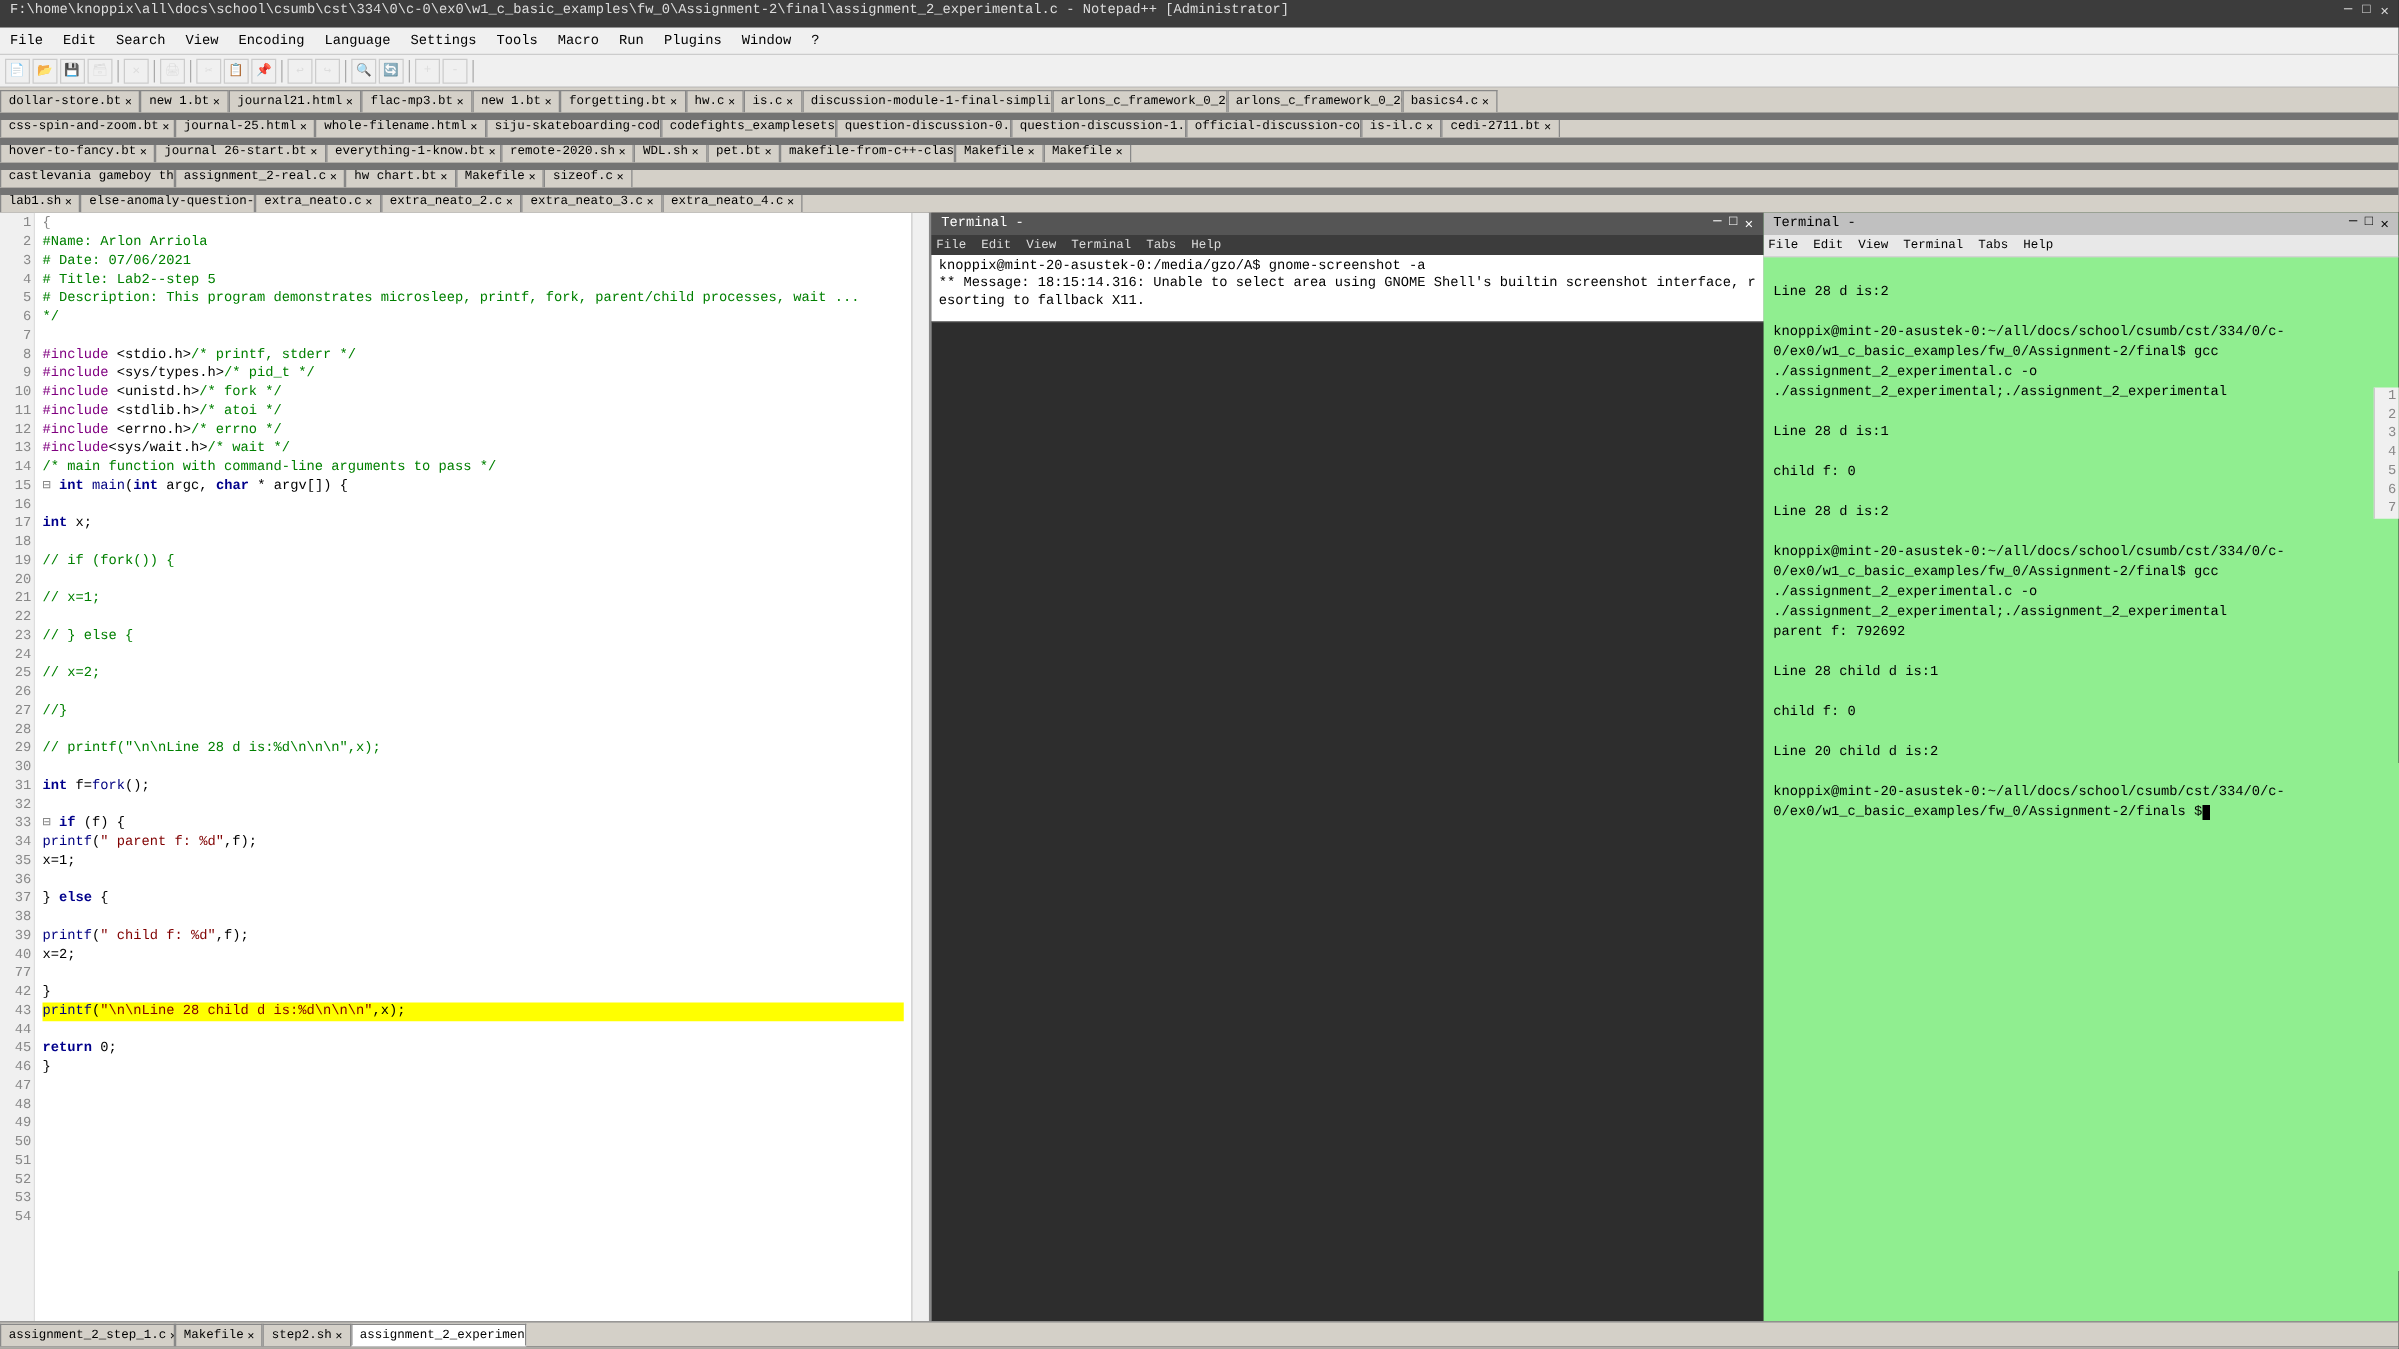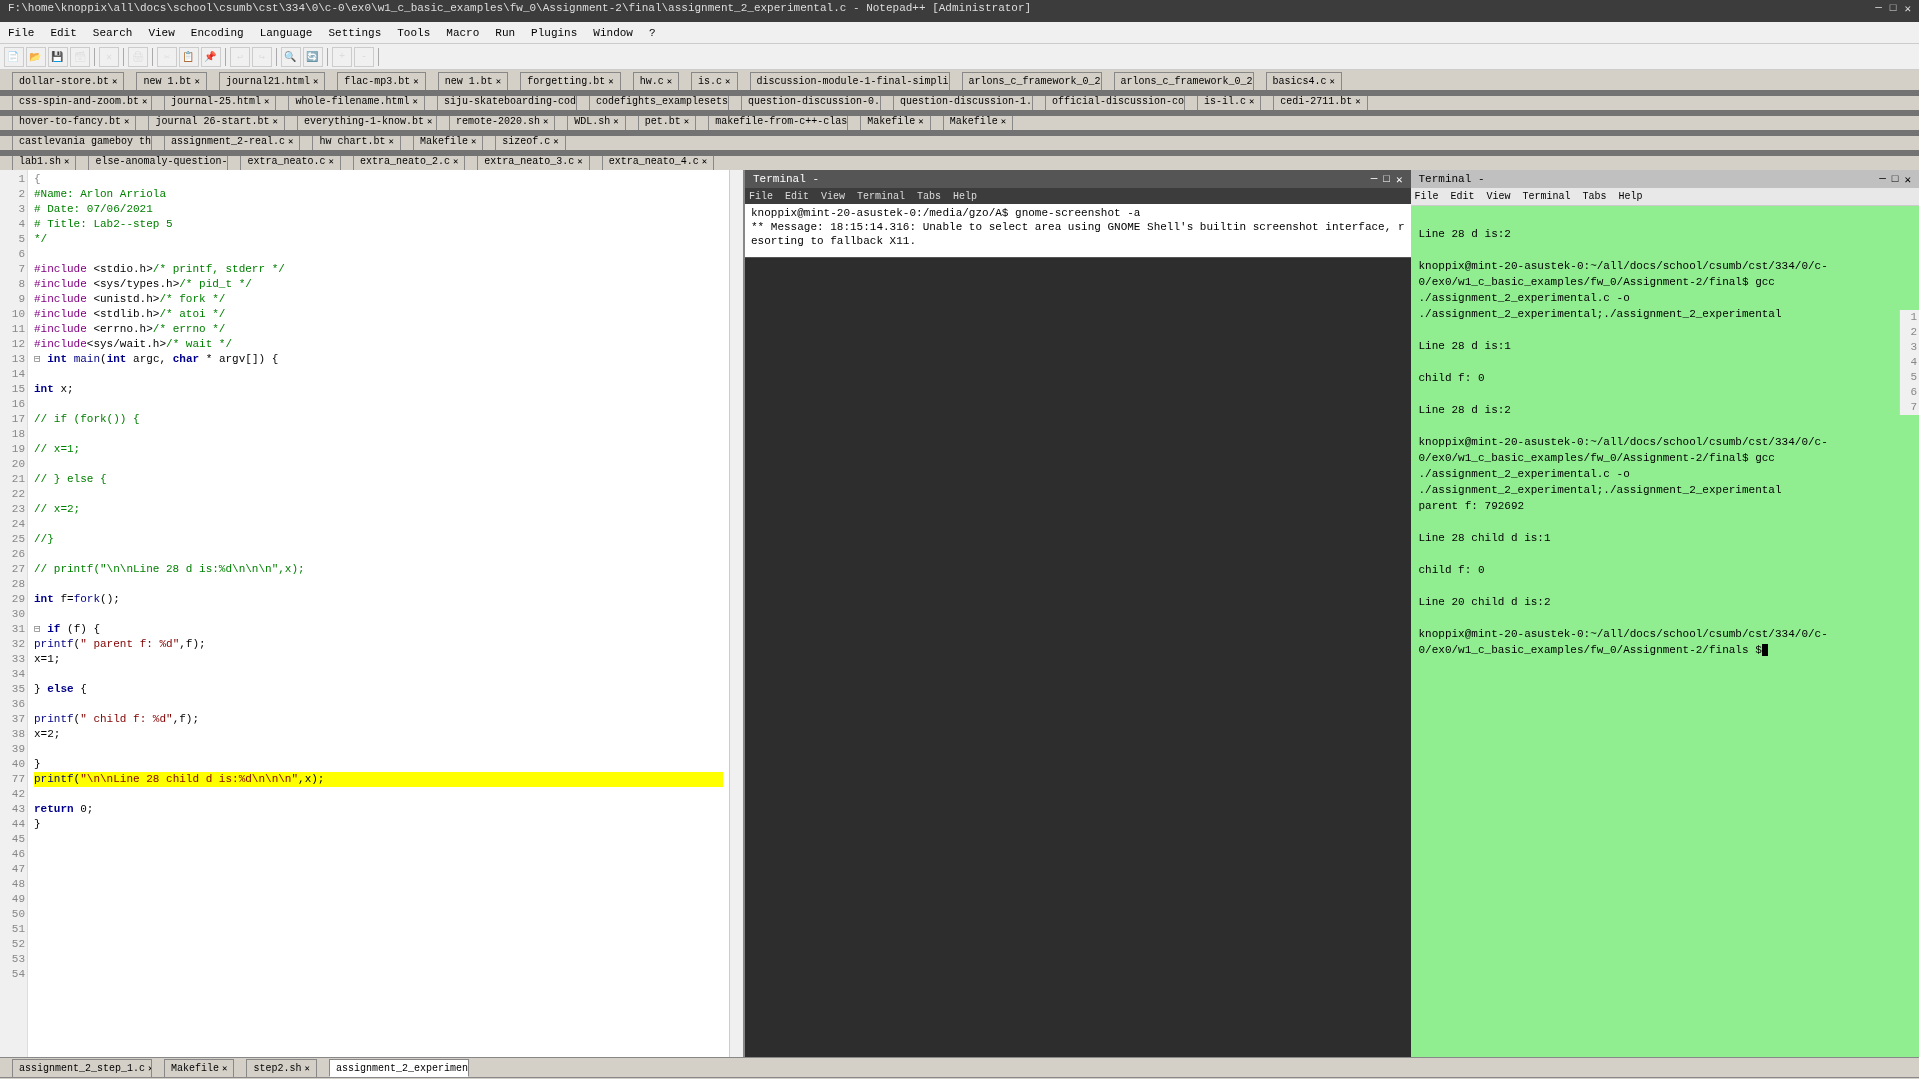--- a/index.html
+++ b/index.html
@@ -9,21 +9,21 @@
     #title-bar { background: #3c3c3c; color: #ddd; padding: 2px 8px; font-size: 11px; display: flex; align-items: flex-start; justify-content: space-between; height: 22px; }
     
     
     #menu-bar { background: #f0f0f0; color: #000; display: flex; align-items: center; height: 22px; font-size: 11px; border-bottom: 1px solid #ccc; }
     #menu-bar .menu-item { padding: 2px 8px; cursor: pointer; }
     
     
     #toolbar { background: #f0f0f0; display: flex; align-items: center; height: 26px; border-bottom: 1px solid #ccc; padding: 1px 4px; gap: 2px; }
     .toolbar-btn { width: 20px; height: 20px; background: #f0f0f0; border: 1px solid #ccc; cursor: pointer; font-size: 10px; display: flex; align-items: center; justify-content: center; }
     .toolbar-sep { width: 1px; height: 18px; background: #aaa; margin: 0 2px; }
-    .tab { display: inline-flex; align-items: center; padding: 1px 6px; background: #d4d0c8; border: 1px solid #888; border-bottom: none; font-size: 10px; color: #000; cursor: pointer; height: 18px; white-space: nowrap; max-width: 140px; overflow: hidden; margin-left: 12px; }
+    .tab { display: inline-flex; align-items: center; padding: 1px 6px; background: #d4d0c8; border: 1px solid #888; border-bottom: none; font-size: 10px; color: #000; cursor: pointer; height: 18px; white-space: nowrap; max-width: 140px; overflow: hidden; }
     .tab.active { background: #fff; border-bottom: 1px solid #fff; }
     .tab .close { margin-left: 3px; font-size: 9px; cursor: pointer; }
     
     
     #main-area { display: flex; height: calc(1079px - 22px - 22px - 26px - 20px - 20px - 20px - 20px - 22px); }
     
     
     #editor { flex: 0 0 740px; background: #fff; color: #000; overflow: hidden; display: flex; flex-direction: column; }
     #code-area { flex: 1; padding: 2px 6px; font-size: 11px; line-height: 15px; overflow: auto; background: #fff; }
     
@@ -214,28 +214,30 @@
         <div>52</div>
         <div>53</div>
         <div>54</div>
       </div>
 
       <div id="code-area" style="flex:1;padding:2px 6px;font-size:11px;line-height:15px;overflow:auto;background:#fff;font-family:'Courier New',monospace;">
         <div><span style="color:#888;">{</span></div>
         <div><span style="color:#008000;">  #Name: Arlon Arriola</span></div>
         <div><span style="color:#008000;">  # Date: 07/06/2021</span></div>
         <div><span style="color:#008000;">  # Title: Lab2--step 5</span></div>
+        <div><span style="color:#008000;">  # Description: This program demonstrates microsleep, printf, fork, parent/child processes, wait ...</span></div>
         <div><span style="color:#008000;">  */</span></div>
         <div>&nbsp;</div>
         <div><span style="color:#800080;">#include</span> &lt;stdio.h&gt;<span style="color:#008000;">/* printf, stderr */</span></div>
         <div><span style="color:#800080;">#include</span> &lt;sys/types.h&gt;<span style="color:#008000;">/* pid_t */</span></div>
         <div><span style="color:#800080;">#include</span> &lt;unistd.h&gt;<span style="color:#008000;">/* fork */</span></div>
         <div><span style="color:#800080;">#include</span> &lt;stdlib.h&gt;<span style="color:#008000;">/* atoi */</span></div>
         <div><span style="color:#800080;">#include</span> &lt;errno.h&gt;<span style="color:#008000;">/* errno */</span></div>
         <div><span style="color:#800080;">#include</span>&lt;sys/wait.h&gt;<span style="color:#008000;">/* wait */</span></div>
+        <div><span style="color:#008000;">/* main function with command-line arguments to pass */</span></div>
         <div><span style="color:#888;">⊟</span> <span style="color:#00008b;font-weight:bold;">int</span> <span style="color:#000080;">main</span>(<span style="color:#00008b;font-weight:bold;">int</span> argc, <span style="color:#00008b;font-weight:bold;">char</span> * argv[]) {</div>
         <div>&nbsp;</div>
         <div>    <span style="color:#00008b;font-weight:bold;">int</span> x;</div>
         <div>&nbsp;</div>
         <div>  <span style="color:#008000;">// if (fork()) {</span></div>
         <div>&nbsp;</div>
         <div>    <span style="color:#008000;">// x=1;</span></div>
         <div>&nbsp;</div>
         <div>  <span style="color:#008000;">// } else {</span></div>
         <div>&nbsp;</div>

